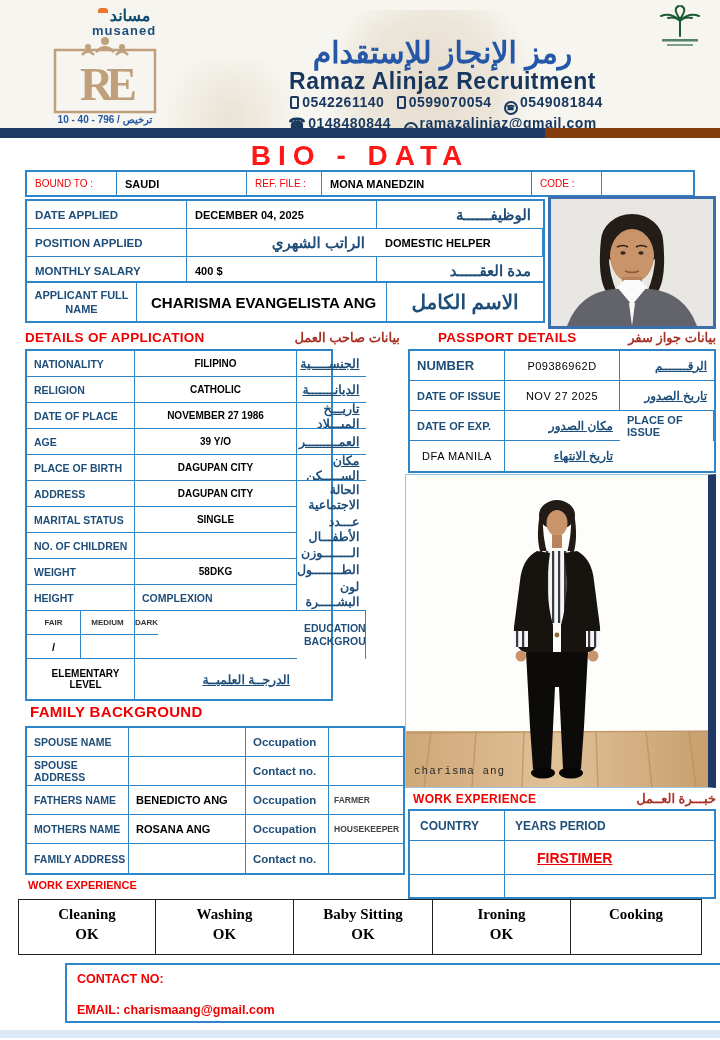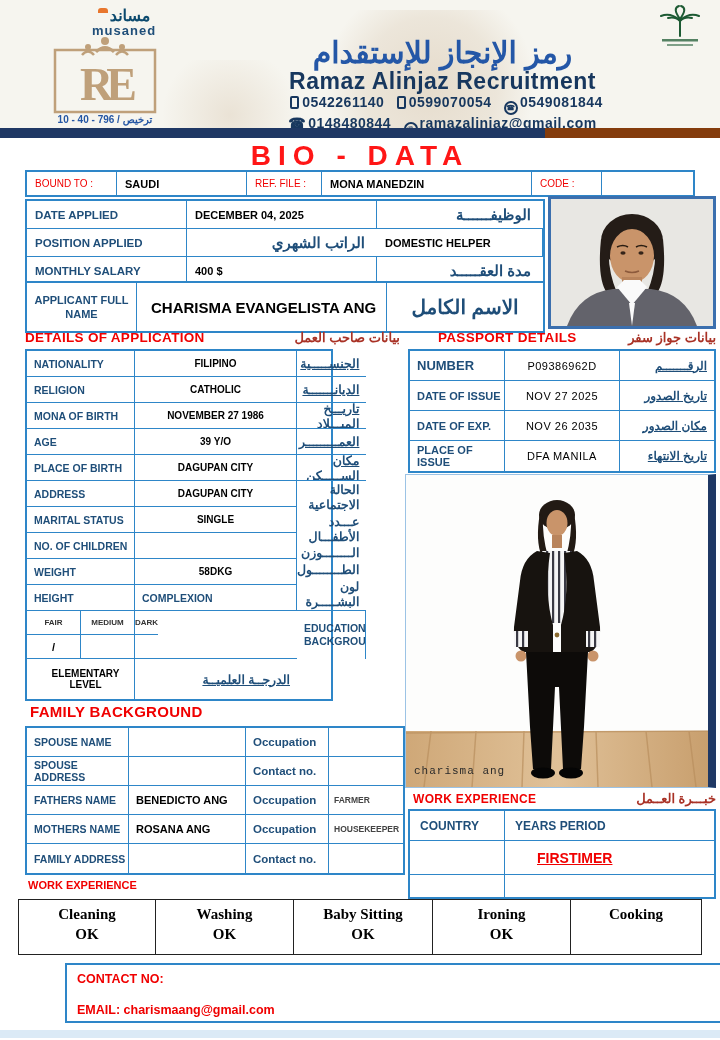--- a/index.html
+++ b/index.html
@@ -38,21 +38,21 @@
   .cell.last { border-right:none; }
   .redlbl { color:#f00000; font-weight:normal; font-size:10px; }
   .blklbl { color:#000; font-weight:bold; font-size:11px; }
 
   
   .maintable { left:25px; top:199px; width:520px; height:84px; display:grid; grid-template-columns:160px 190px 1fr; grid-template-rows:repeat(3,28px); border:2px solid #2e86c8; background:#fff; }
   .maintable .cell { border-bottom:1.5px solid #2e86c8; }
   .maintable .cell.rlast { border-bottom:none; }
   .navylbl { color:#1f4e79; font-weight:bold; font-size:11.5px; }
   .arcell { direction:rtl; justify-content:flex-start; padding-right:12px; color:#1f4e79; font-weight:bold; font-size:15px; }
-  .fullname { left:25px; top:283px; width:520px; height:50px; display:grid; grid-template-columns:110px 250px 1fr; border:2px solid #2e86c8; border-top:none; background:#fff; }
+  .fullname { left:25px; top:283px; width:520px; height:40px; display:grid; grid-template-columns:110px 250px 1fr; border:2px solid #2e86c8; border-top:none; background:#fff; }
   .fullname .lblc { display:flex; align-items:center; justify-content:center; text-align:center; border-right:1.5px solid #2e86c8; font-size:11px; line-height:1.3; color:#1f4e79; font-weight:bold; }
   .fullname .valc { display:flex; align-items:center; padding-left:14px; border-right:1.5px solid #2e86c8; font-size:15px; font-weight:bold; color:#000; }
   .fullname .arc { display:flex; align-items:center; justify-content:center; direction:rtl; font-size:20px; font-weight:bold; color:#1f4e79; }
 
   
   .photo1 { left:548px; top:196px; width:168px; height:133px; border:3px solid #3b6fae; background:#e8e7e3; overflow:hidden; }
 
   
   .sechdr { display:flex; justify-content:space-between; align-items:baseline; }
   .sech-en { color:#f00000; font-weight:bold; font-size:13.5px; letter-spacing:.3px; }
@@ -230,21 +230,21 @@
   <span class="sech-ar">بيانات جواز سفر</span>
 </div>
 
 <div class="abs details">
   <div class="dc lbl">NATIONALITY</div>
   <div class="dc val">FILIPINO</div>
   <div class="dc arb">الجنســـــية</div>
   <div class="dc lbl">RELIGION</div>
   <div class="dc val">CATHOLIC</div>
   <div class="dc arb">الديانـــــــة</div>
-  <div class="dc lbl">MONA OF BIRTH</div>
+  <div class="dc lbl">DATE OF PLACE</div>
   <div class="dc val">NOVEMBER 27 1986</div>
   <div class="dc arb">تاريـــخ الميـــلاد</div>
   <div class="dc lbl">AGE</div>
   <div class="dc val">39 Y/O</div>
   <div class="dc arb">العمـــــــــر</div>
   <div class="dc lbl">PLACE OF BIRTH</div>
   <div class="dc val">DAGUPAN CITY</div>
   <div class="dc arb">مكان الســـــكن</div>
 
   <div class="armerged">
@@ -282,21 +282,20 @@
 </div>
 
 <div class="abs passport">
   <div class="dc lbl big">NUMBER</div>
   <div class="dc val">P09386962D</div>
   <div class="dc arb">الرقـــــــم</div>
   <div class="dc lbl">DATE OF ISSUE</div>
   <div class="dc val">NOV 27 2025</div>
   <div class="dc arb">تاريخ الصدور</div>
   <div class="dc lbl">DATE OF EXP.</div>
-  <div class="dc val">NOV 26 2035</div>
   <div class="dc arb">مكان الصدور</div>
   <div class="dc lbl nob">PLACE OF ISSUE</div>
   <div class="dc val nob">DFA MANILA</div>
   <div class="dc arb nob">تاريخ الانتهاء</div>
 </div>
 
 <div class="abs photo2">
   <svg width="303" height="312" viewBox="0 0 303 312">
     <defs>
       <pattern id="stripes" width="6" height="6" patternUnits="userSpaceOnUse">

